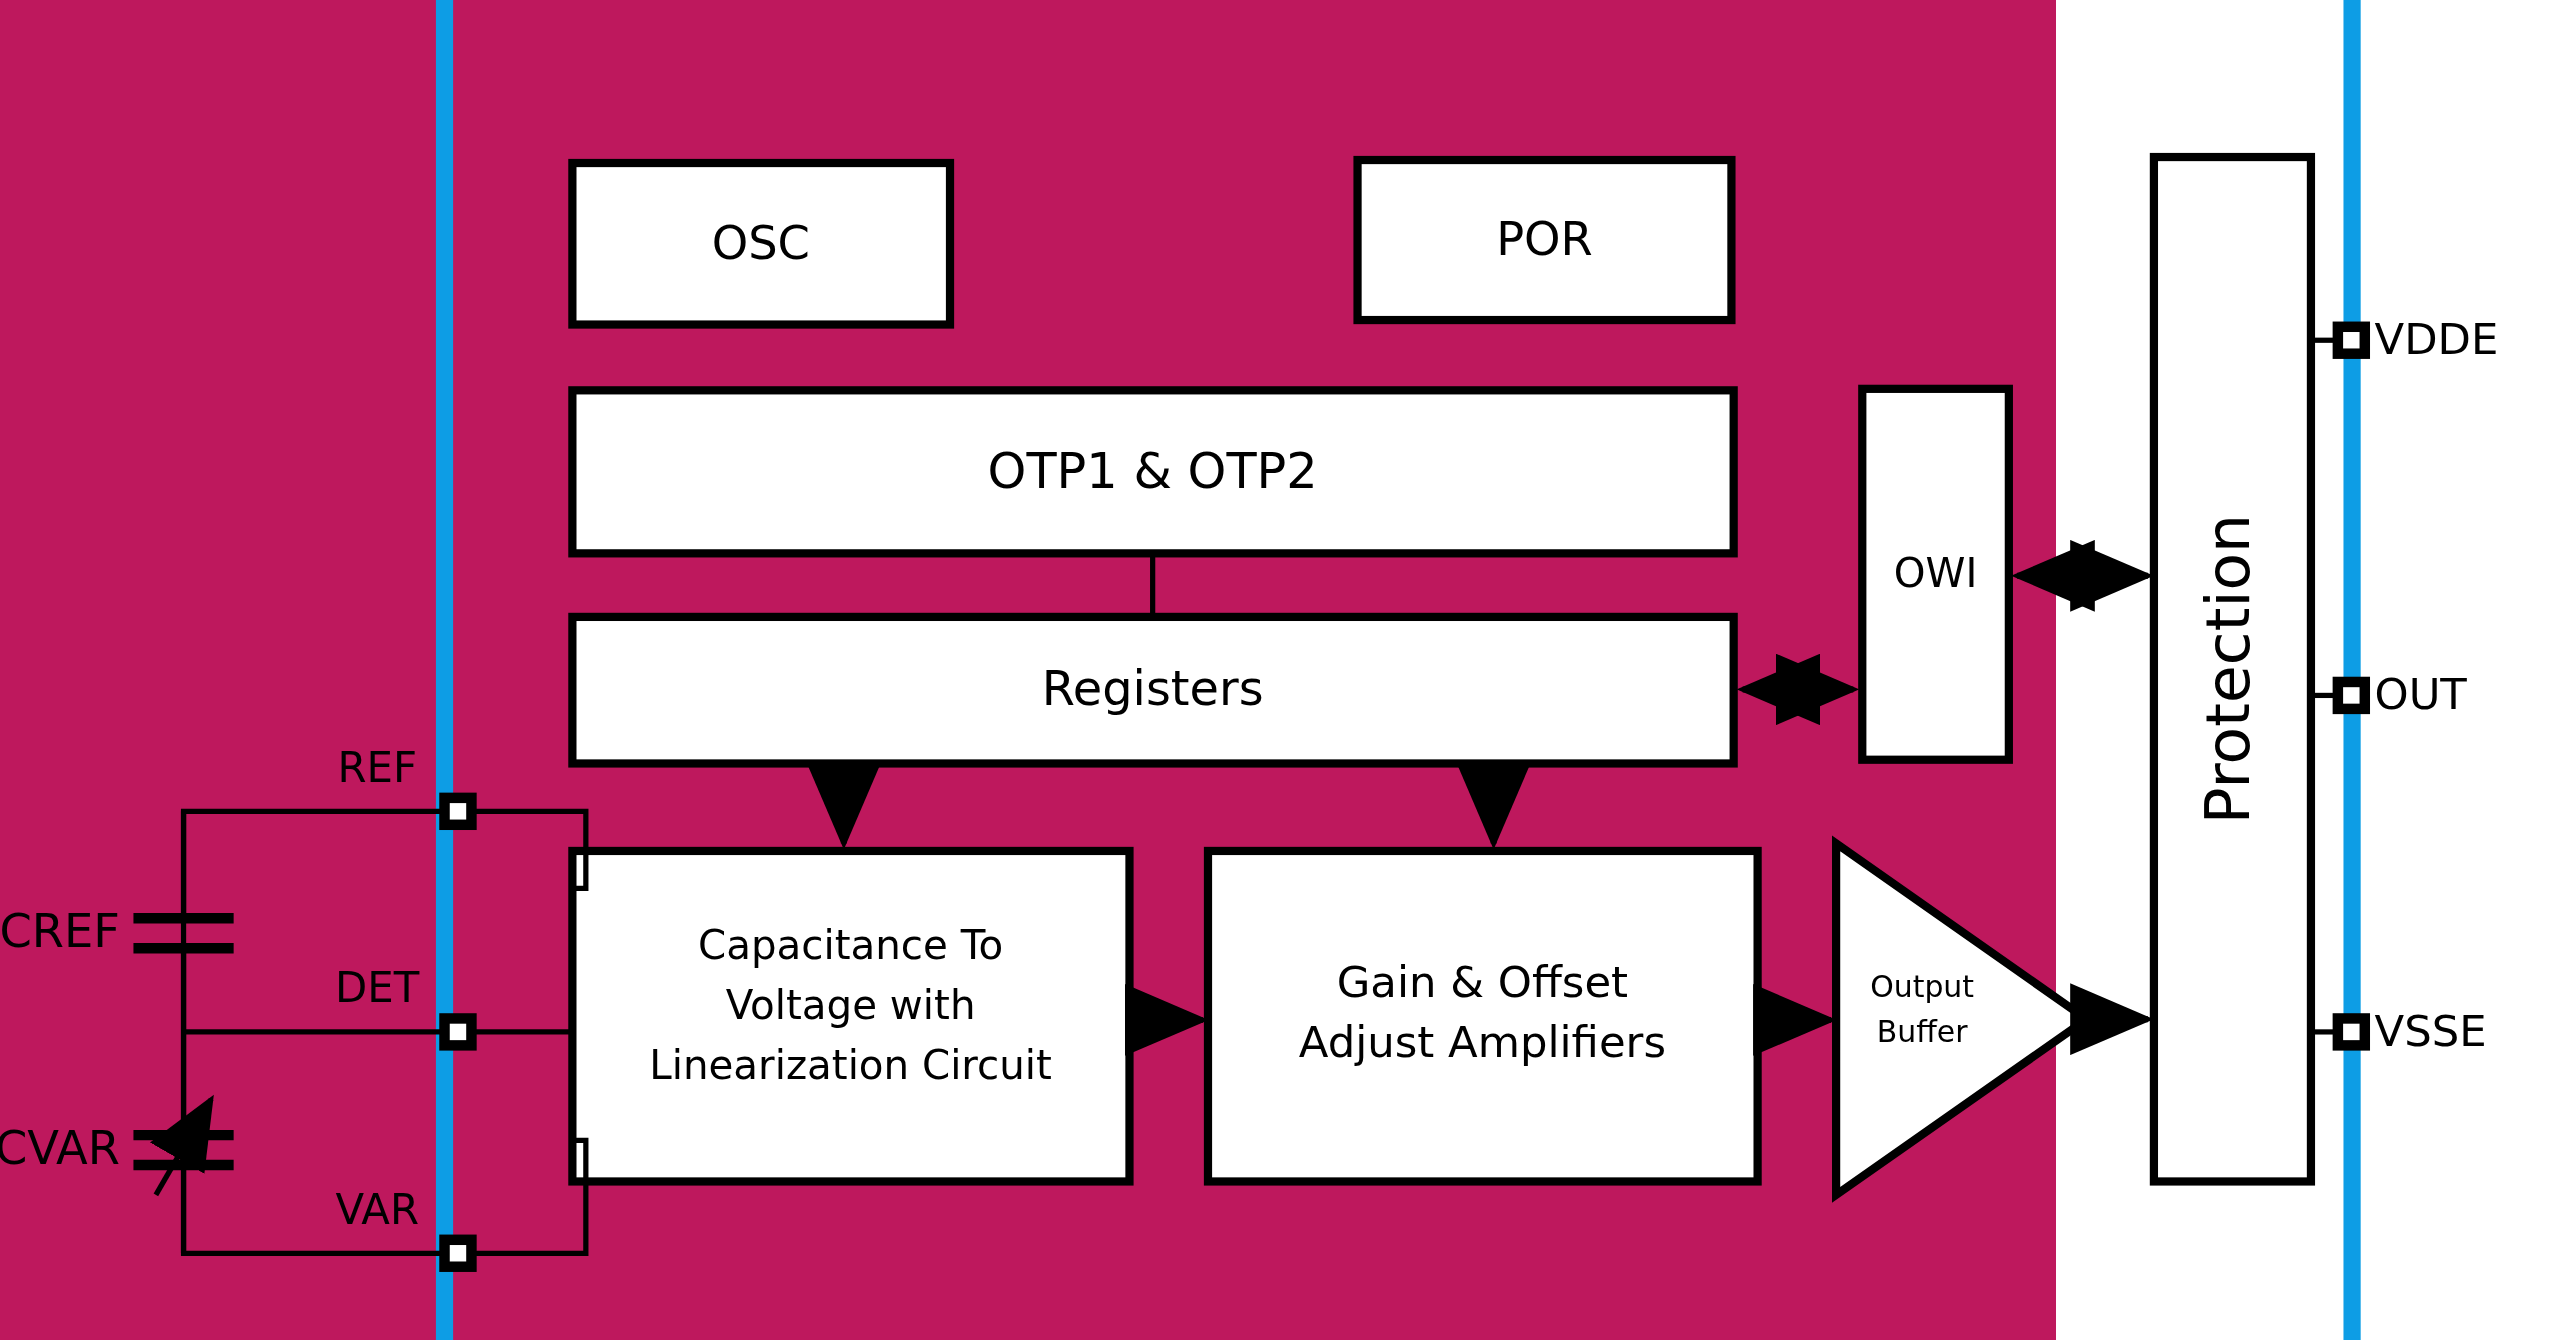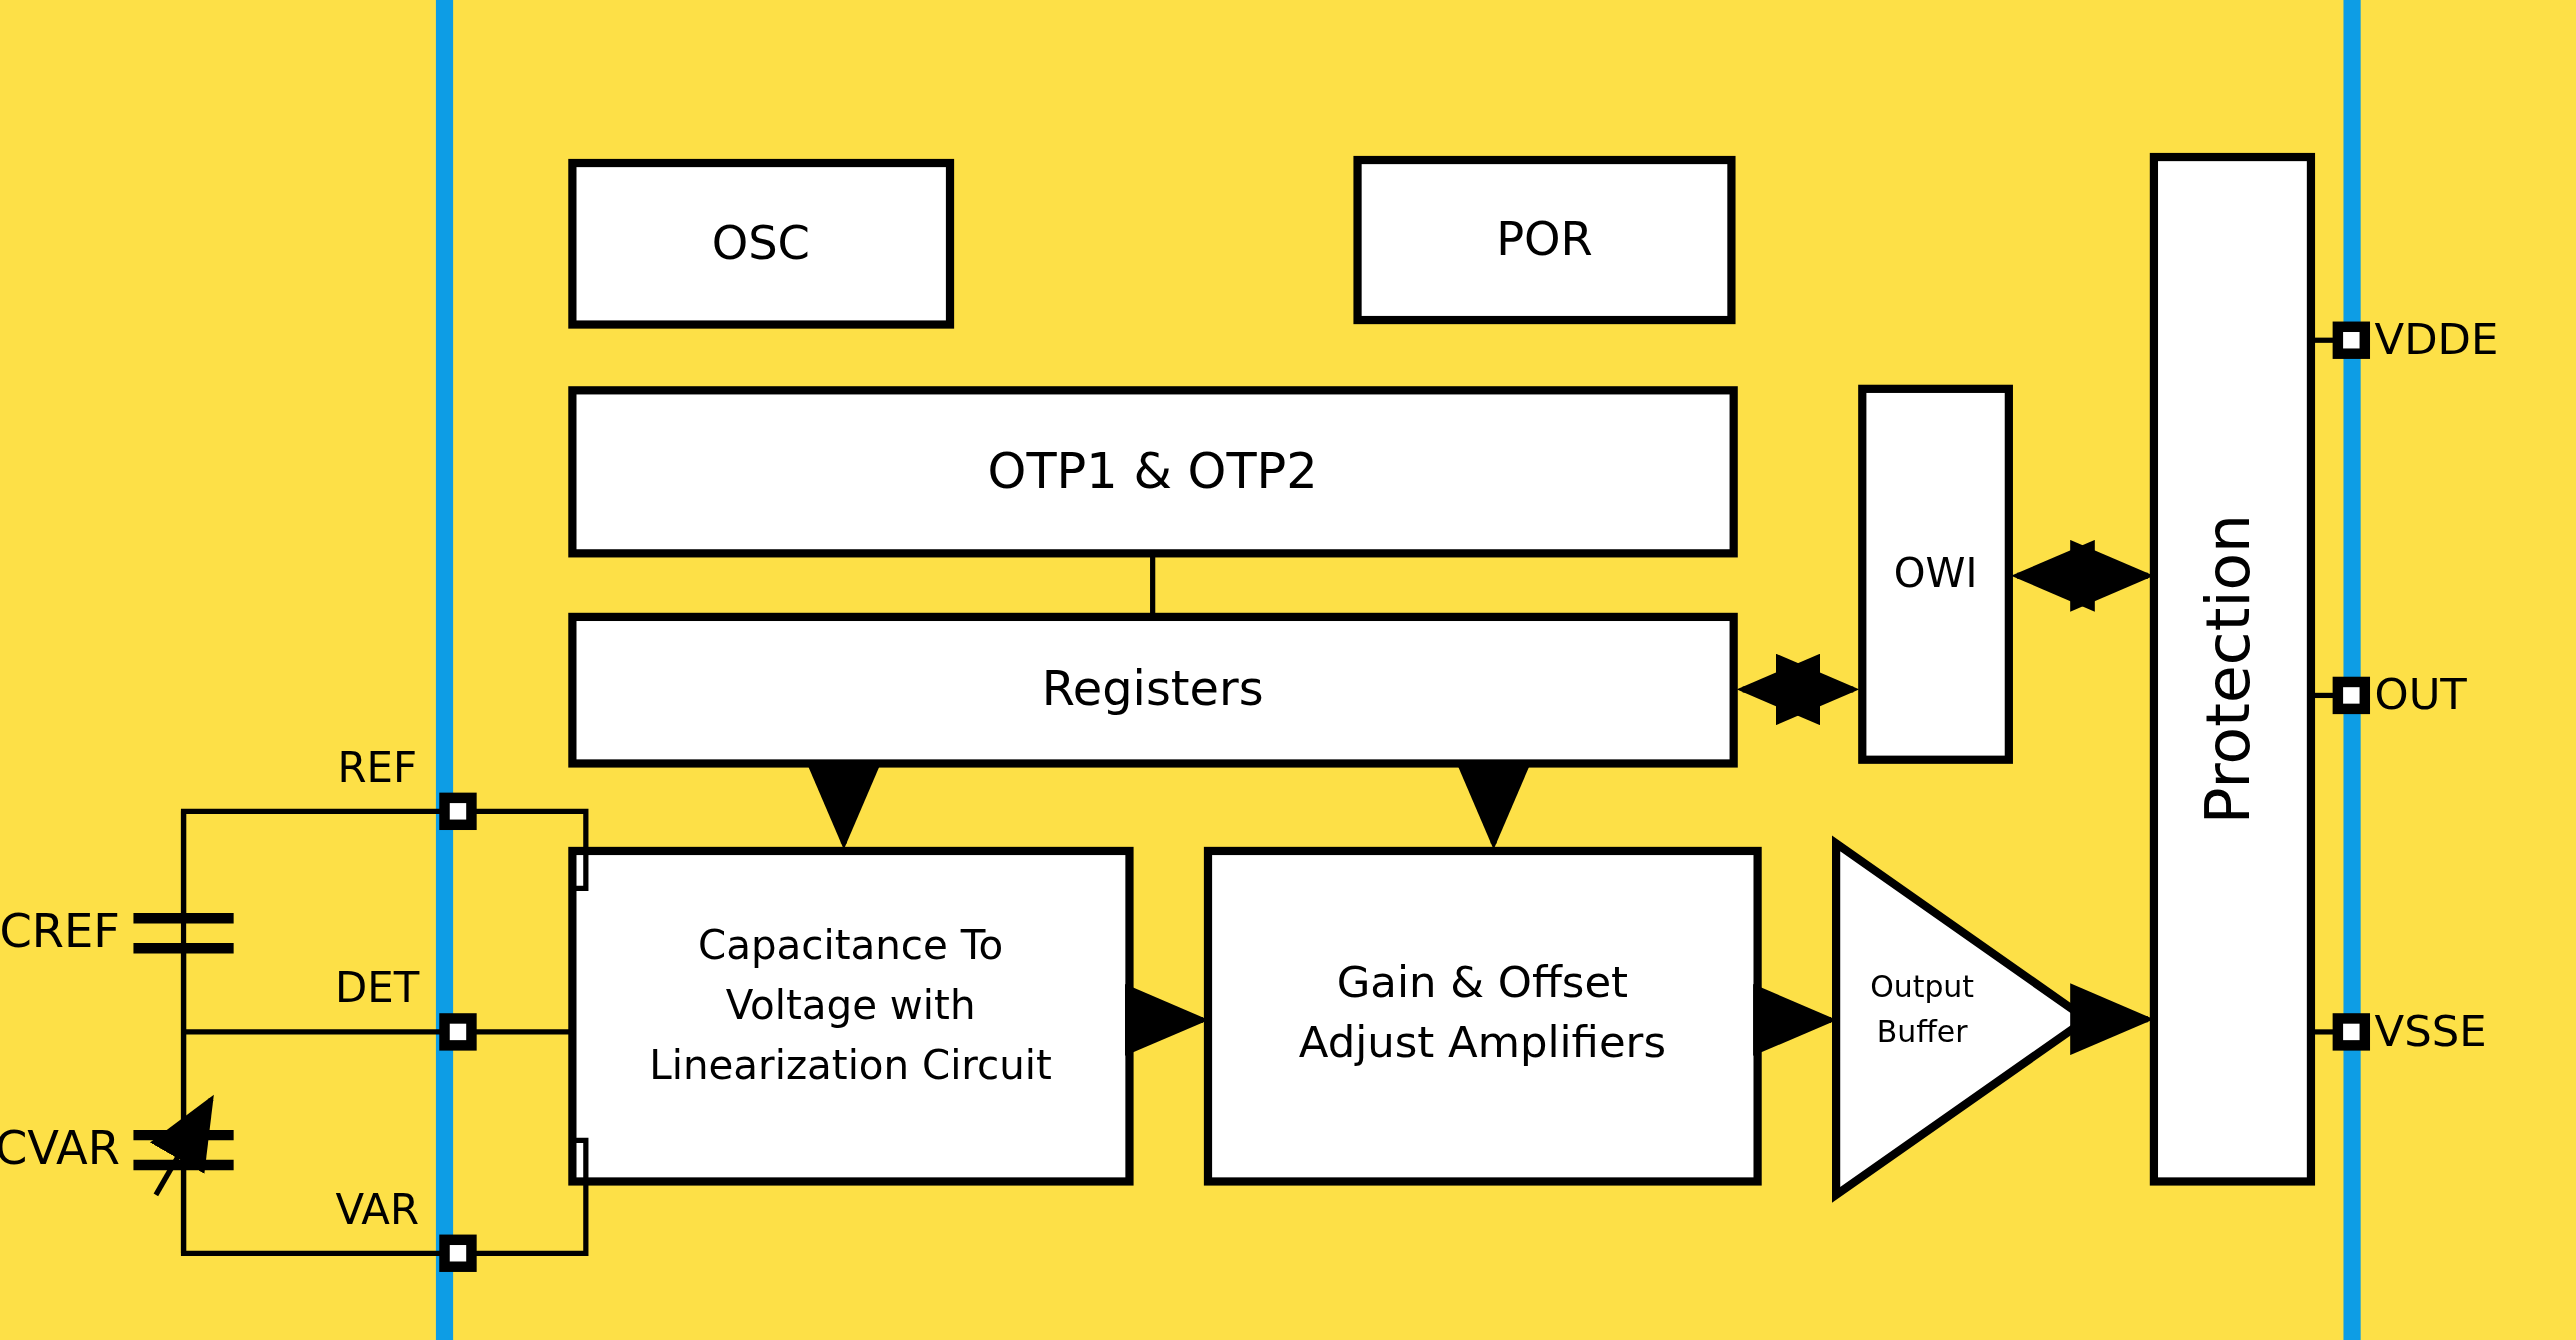--- a/index.html
+++ b/index.html
@@ -1,16 +1,16 @@
 <!DOCTYPE html>
 <html style="font-size:12px"><head>
 <meta charset="utf-8">
 <style>
   html,body{margin:0;padding:0;background:#ffffff;}
-  #stage{position:relative;width:2576px;height:1340px;background:#fde047;
+  #stage{position:relative;width:2056px;height:1340px;background:#be185d;
          font-family:"DejaVu Sans","Liberation Sans",sans-serif;}
   svg{display:block;}
   .blk{fill:#ffffff;stroke:#000000;stroke-width:11;}
   .chip{fill:none;stroke:#0D9DE5;stroke-width:23;}
   .wire{fill:none;stroke:#000000;stroke-width:8;}
   .wirethin{fill:none;stroke:#000000;stroke-width:7;}
   .pinbox{fill:#ffffff;stroke:#000000;stroke-width:14;}
   .cap{fill:none;stroke:#000000;stroke-width:14;}
   .txt{fill:#000000;font-family:"DejaVu Sans","Liberation Sans",sans-serif;
        text-anchor:middle;dominant-baseline:middle;}

